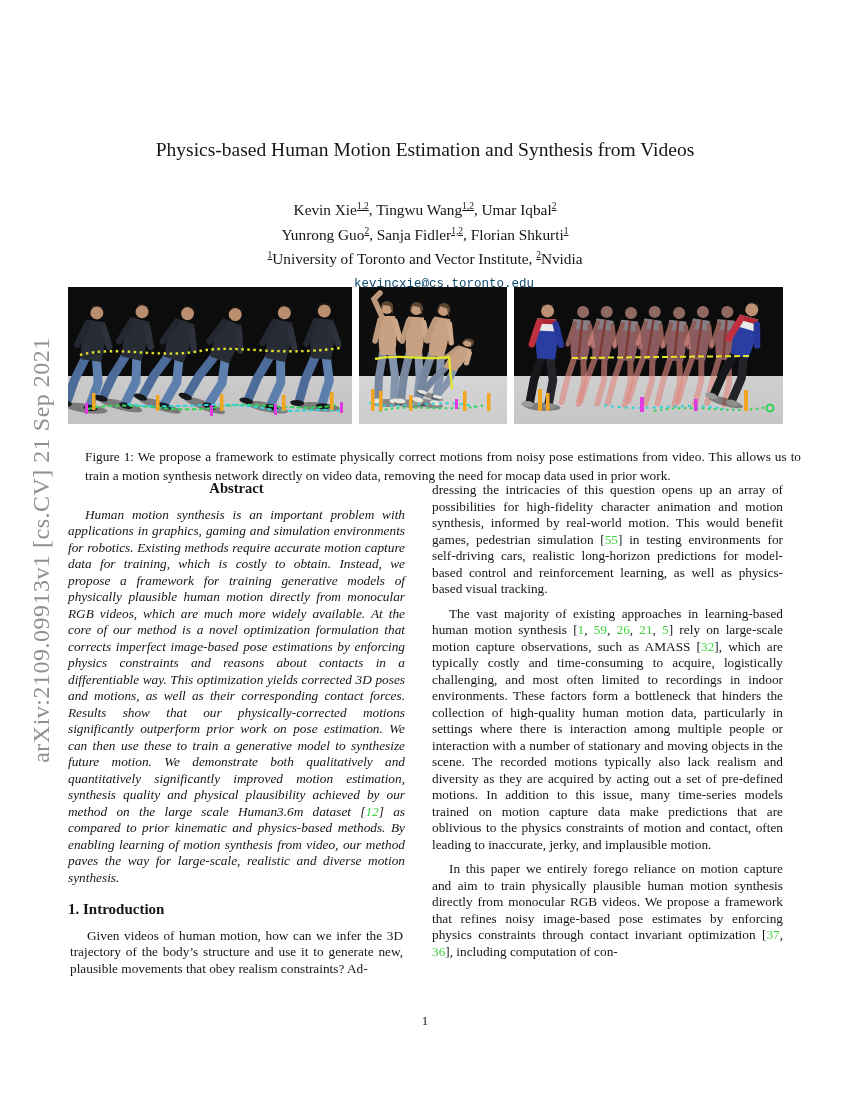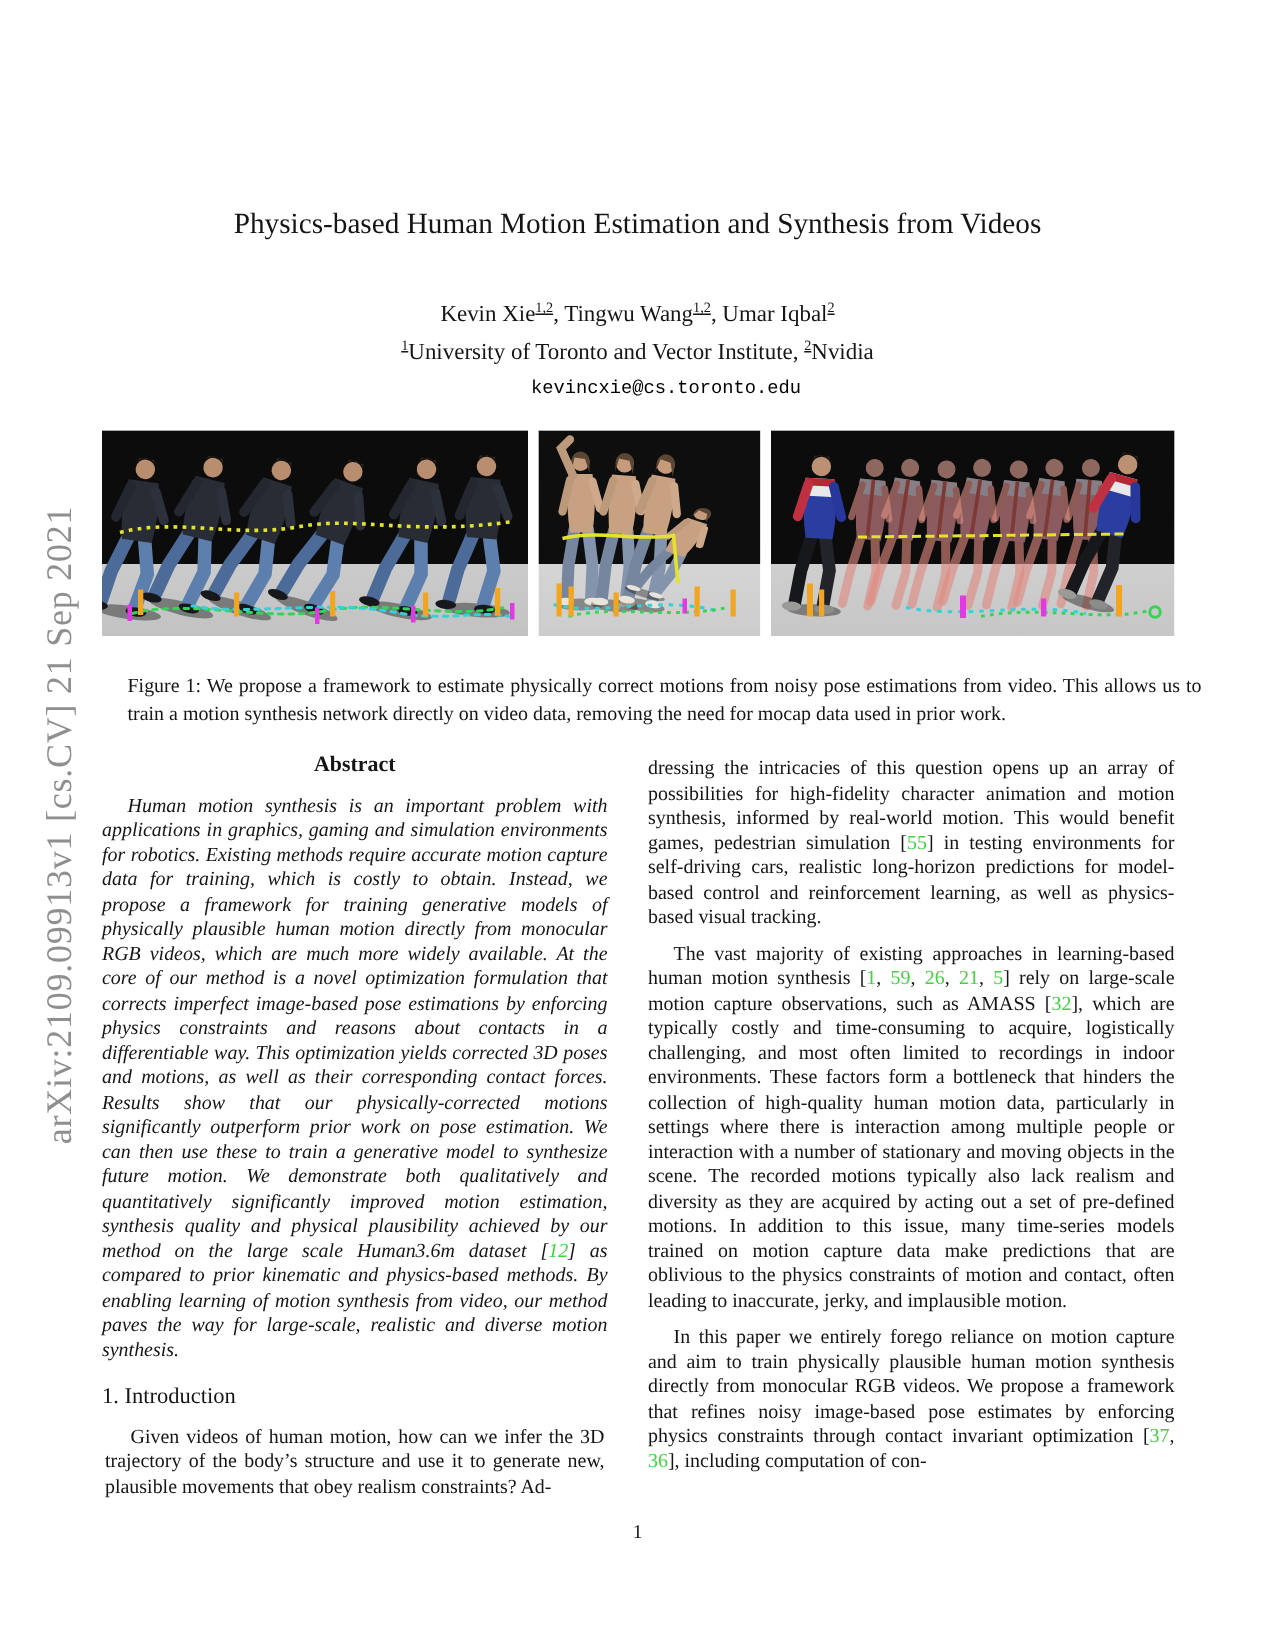--- a/index.html
+++ b/index.html
@@ -8,53 +8,54 @@
 
   .arxiv-banner{position:absolute;left:41px;top:550px;transform:translate(-50%,-50%) rotate(-90deg);
         white-space:nowrap;font-size:24px;letter-spacing:.5px;color:var(--arxiv_gray,#8f8f8f);
         font-family:"Liberation Serif",serif;}
 
   .title{position:absolute;top:139px;left:0;width:100%;margin:0;text-align:center;
         font-size:19.5px;font-weight:normal;}
   .authors{position:absolute;top:196px;left:0;width:100%;text-align:center;
         font-size:15.3px;line-height:21.5px;}
   .authors sup{font-size:9.5px;text-decoration:underline;}
-  .email{margin-top:4px;font-family:"Liberation Mono",monospace;font-size:12.5px;color:#000000;padding-left:38px;}
+  .email{margin-top:4px;font-family:"Liberation Mono",monospace;font-size:12.5px;color:#0c4a6e;padding-left:38px;}
 
   .figure{position:absolute;top:287px;left:68px;width:716px;height:137px;display:flex;}
   .figure svg{display:block;height:137px;}
   .gap{width:7px;height:137px;background:#fff;}
 
   .caption{position:absolute;top:431px;left:68px;width:716px;margin:17px;
         font-size:13.3px;line-height:18.5px;text-align:justify;}
 
-  .col{position:absolute;top:502px;font-size:13.3px;line-height:16.5px;text-align:justify;}
+  .col{position:absolute;top:480px;font-size:13.3px;line-height:16.5px;text-align:justify;}
   .col-left{left:68px;width:337px;}
   .col-right{left:430px;width:355px;}
   .abstract-head{margin:0 0 10px 0;text-align:center;font-size:14.6px;font-weight:bold;}
   .abstract-body{margin:0;font-style:italic;text-indent:17px;font-weight:500;}
-  .section-head{margin:15px 0 10px 0;font-size:15px;font-weight:normal;text-align:left;}
+  .section-head{margin:15px 0 10px 0;font-size:15px;font-weight:bold;text-align:left;}
   .para{margin:2px;}
   .para + .para{margin-top:8px;}
   .indent{text-indent:17px;}
   .cite{color:var(--citation_green,#3fd43f);}
 
   .page-number{position:absolute;top:1013px;left:0;width:100%;text-align:center;font-size:13px;}
 </style>
 </head>
 <body>
 
 <div class="page">
 
   <div class="arxiv-banner">arXiv:2109.09913v1  [cs.CV]  21 Sep 2021</div>
 
   <h1 class="title">Physics-based Human Motion Estimation and Synthesis from Videos</h1>
 
   <div class="authors">
     <div>Kevin Xie<sup>1,2</sup>, Tingwu Wang<sup>1,2</sup>, Umar Iqbal<sup>2</sup></div>
+    <div>Yunrong Guo<sup>2</sup>, Sanja Fidler<sup>1,2</sup>, Florian Shkurti<sup>1</sup></div>
     <div><sup>1</sup>University of Toronto and Vector Institute, <sup>2</sup>Nvidia</div>
     <div class="email">kevincxie@cs.toronto.edu</div>
   </div>
 
   <div class="figure">
 
     <svg width="284" viewBox="0 0 284 137">
       <defs>
         <linearGradient id="floor1" x1="0" y1="0" x2="0" y2="1">
           <stop offset="0" stop-color="#898989"></stop>

